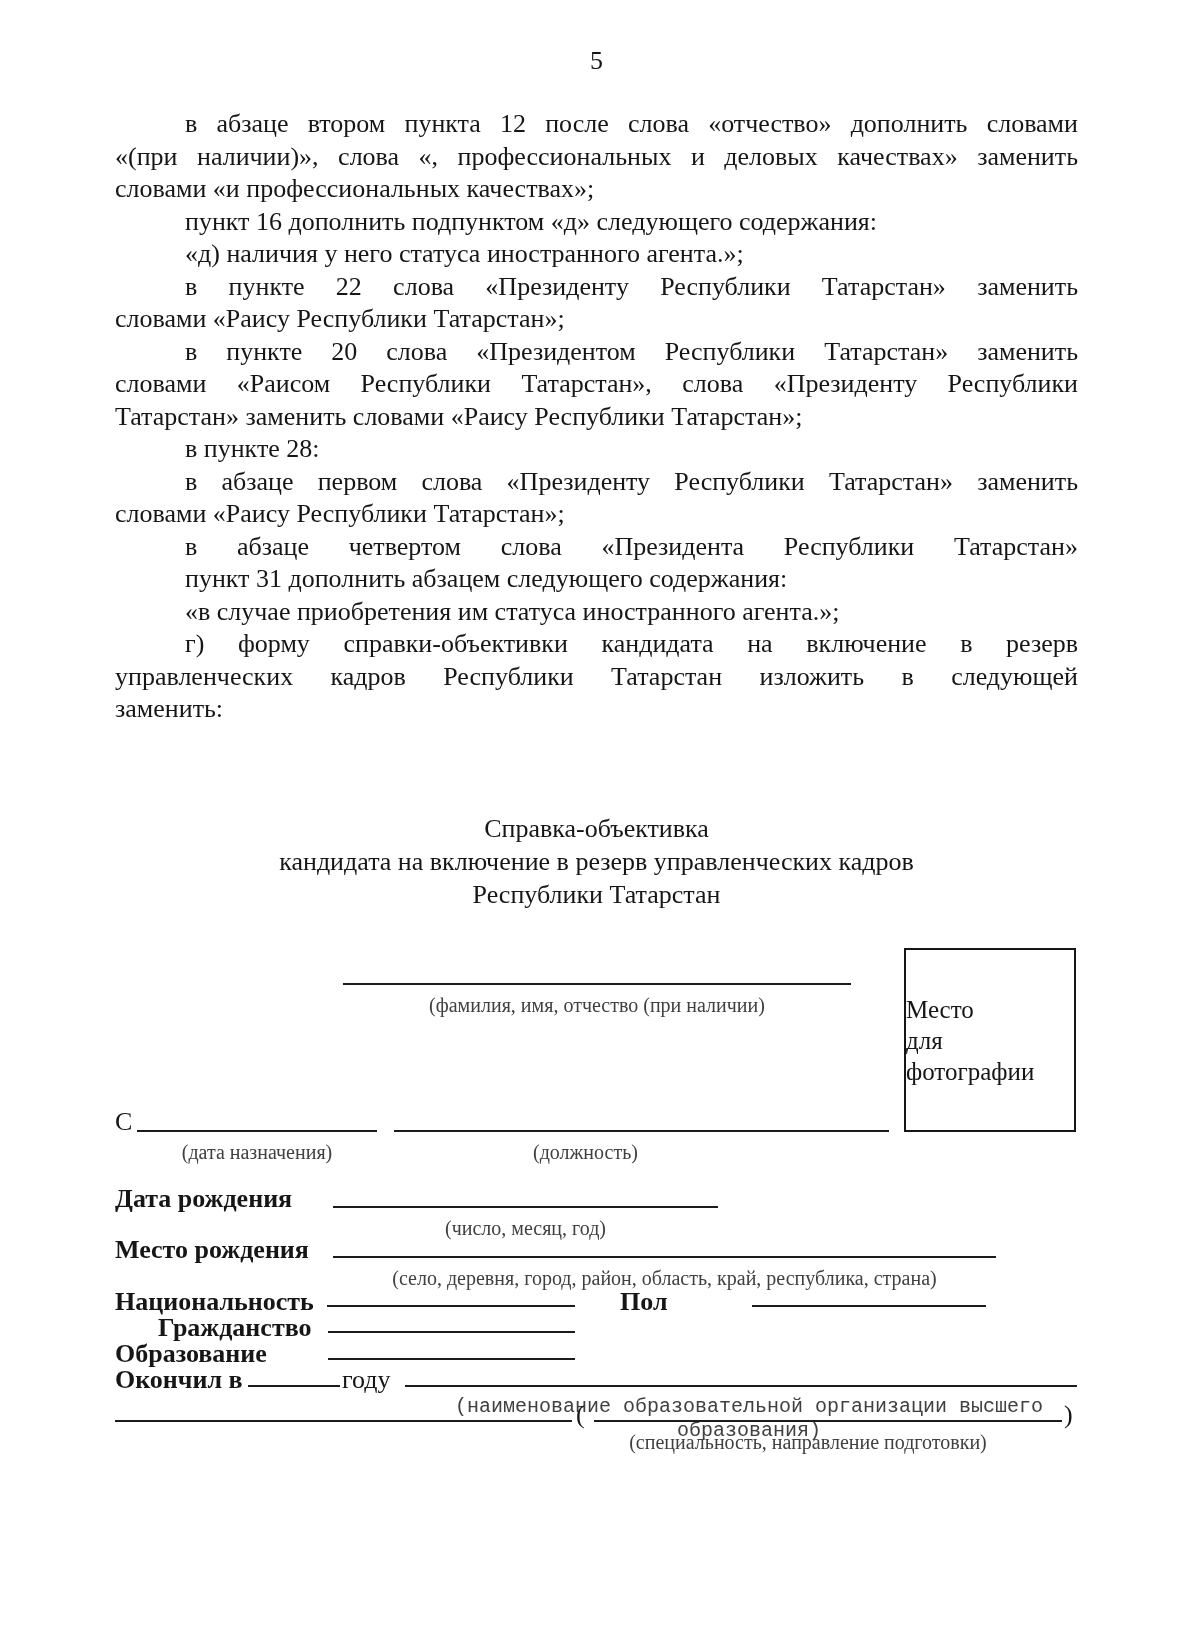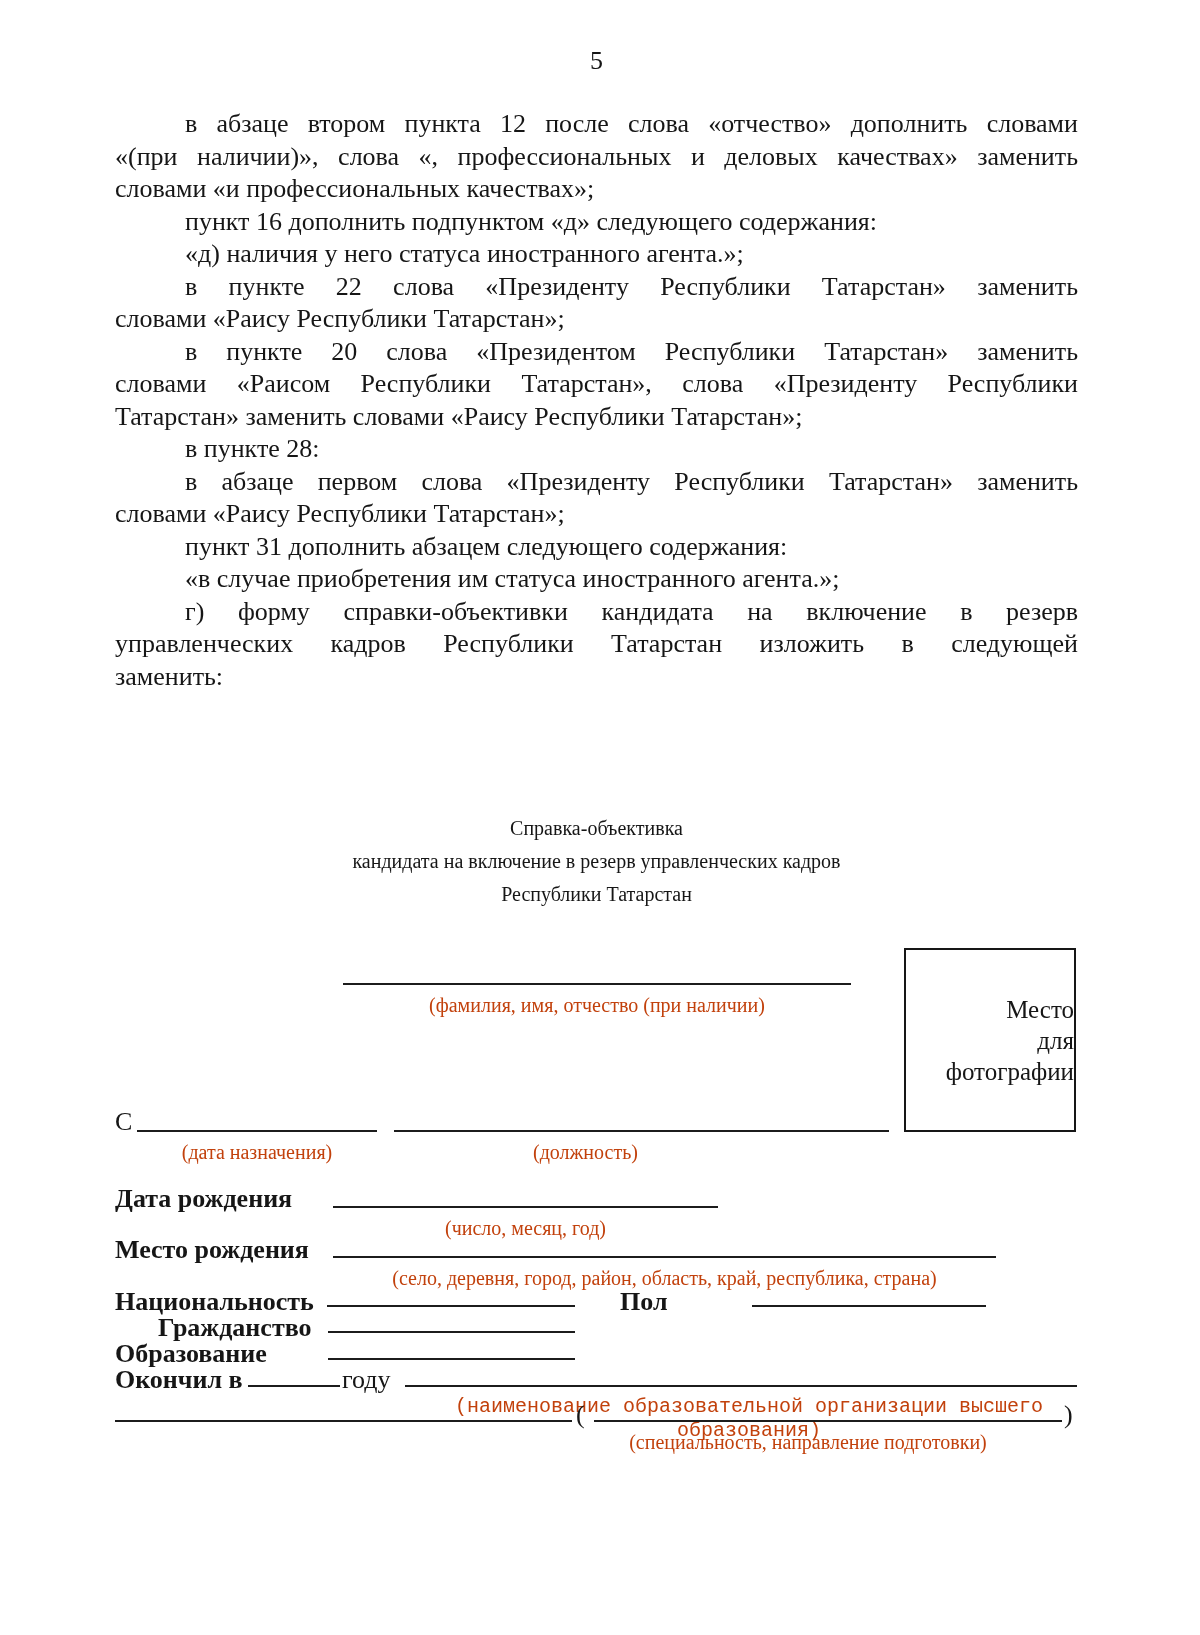--- a/index.html
+++ b/index.html
@@ -24,32 +24,32 @@
   }
   .bline { white-space: normal; }
   .jl { text-align: justify; text-align-last: justify; }
   .ind { padding-left: 70px; }
   .forma {
     position: absolute; top: 752px; left: 115px; width: 963px;
     text-align: right; font-size: 26px;
   }
   .heading {
     position: absolute; top: 812px; left: 115px; width: 963px;
-    text-align: center; font-size: 20px; line-height: 33px;
+    text-align: center; font-size: 26px; line-height: 33px;
   }
   .photo-box {
     position: absolute; left: 904px; top: 948px; width: 172px; height: 184px;
     border: 2px solid #161616; box-sizing: border-box;
-    display: flex; flex-direction: column; align-items: flex-end; justify-content: center;
+    display: flex; flex-direction: column; align-items: flex-start; justify-content: center;
     font-size: 25px; line-height: 31px; text-align: center;
   }
   .uline { position: absolute; height: 0; border-bottom: 2px solid #1c1c1c; }
   .cap {
     position: absolute; font-size: 20px; line-height: 24px; text-align: center;
-    color: #c2410c;
+    color: #404040;
   }
   .flabel { position: absolute; font-size: 26px; font-weight: bold; white-space: nowrap; }
   .ftext { position: absolute; font-size: 26px; white-space: nowrap; }
 </style>
 </head>
 <body>
 
 <div class="page">
 
   <div class="pageno">5</div>
@@ -61,20 +61,21 @@
     <div class="bline ind">пункт 16 дополнить подпунктом «д» следующего содержания:</div>
     <div class="bline ind">«д) наличия у него статуса иностранного агента.»;</div>
     <div class="bline jl ind">в пункте 22 слова «Президенту Республики Татарстан» заменить</div>
     <div class="bline">словами «Раису Республики Татарстан»;</div>
     <div class="bline jl ind">в пункте 20 слова «Президентом Республики Татарстан» заменить</div>
     <div class="bline jl">словами «Раисом Республики Татарстан», слова «Президенту Республики</div>
     <div class="bline">Татарстан» заменить словами «Раису Республики Татарстан»;</div>
     <div class="bline ind">в пункте 28:</div>
     <div class="bline jl ind">в абзаце первом слова «Президенту Республики Татарстан» заменить</div>
     <div class="bline">словами «Раису Республики Татарстан»;</div>
+    <div class="bline jl ind">в абзаце четвертом слова «Президента Республики Татарстан»</div>
     <div class="bline ind">пункт 31 дополнить абзацем следующего содержания:</div>
     <div class="bline ind">«в случае приобретения им статуса иностранного агента.»;</div>
     <div class="bline jl ind">г) форму справки-объективки кандидата на включение в резерв</div>
     <div class="bline jl">управленческих кадров Республики Татарстан изложить в следующей</div>
     <div class="bline">заменить:</div>
   </div>
 
 
   <div class="heading">
     <div>Справка-объективка</div>

